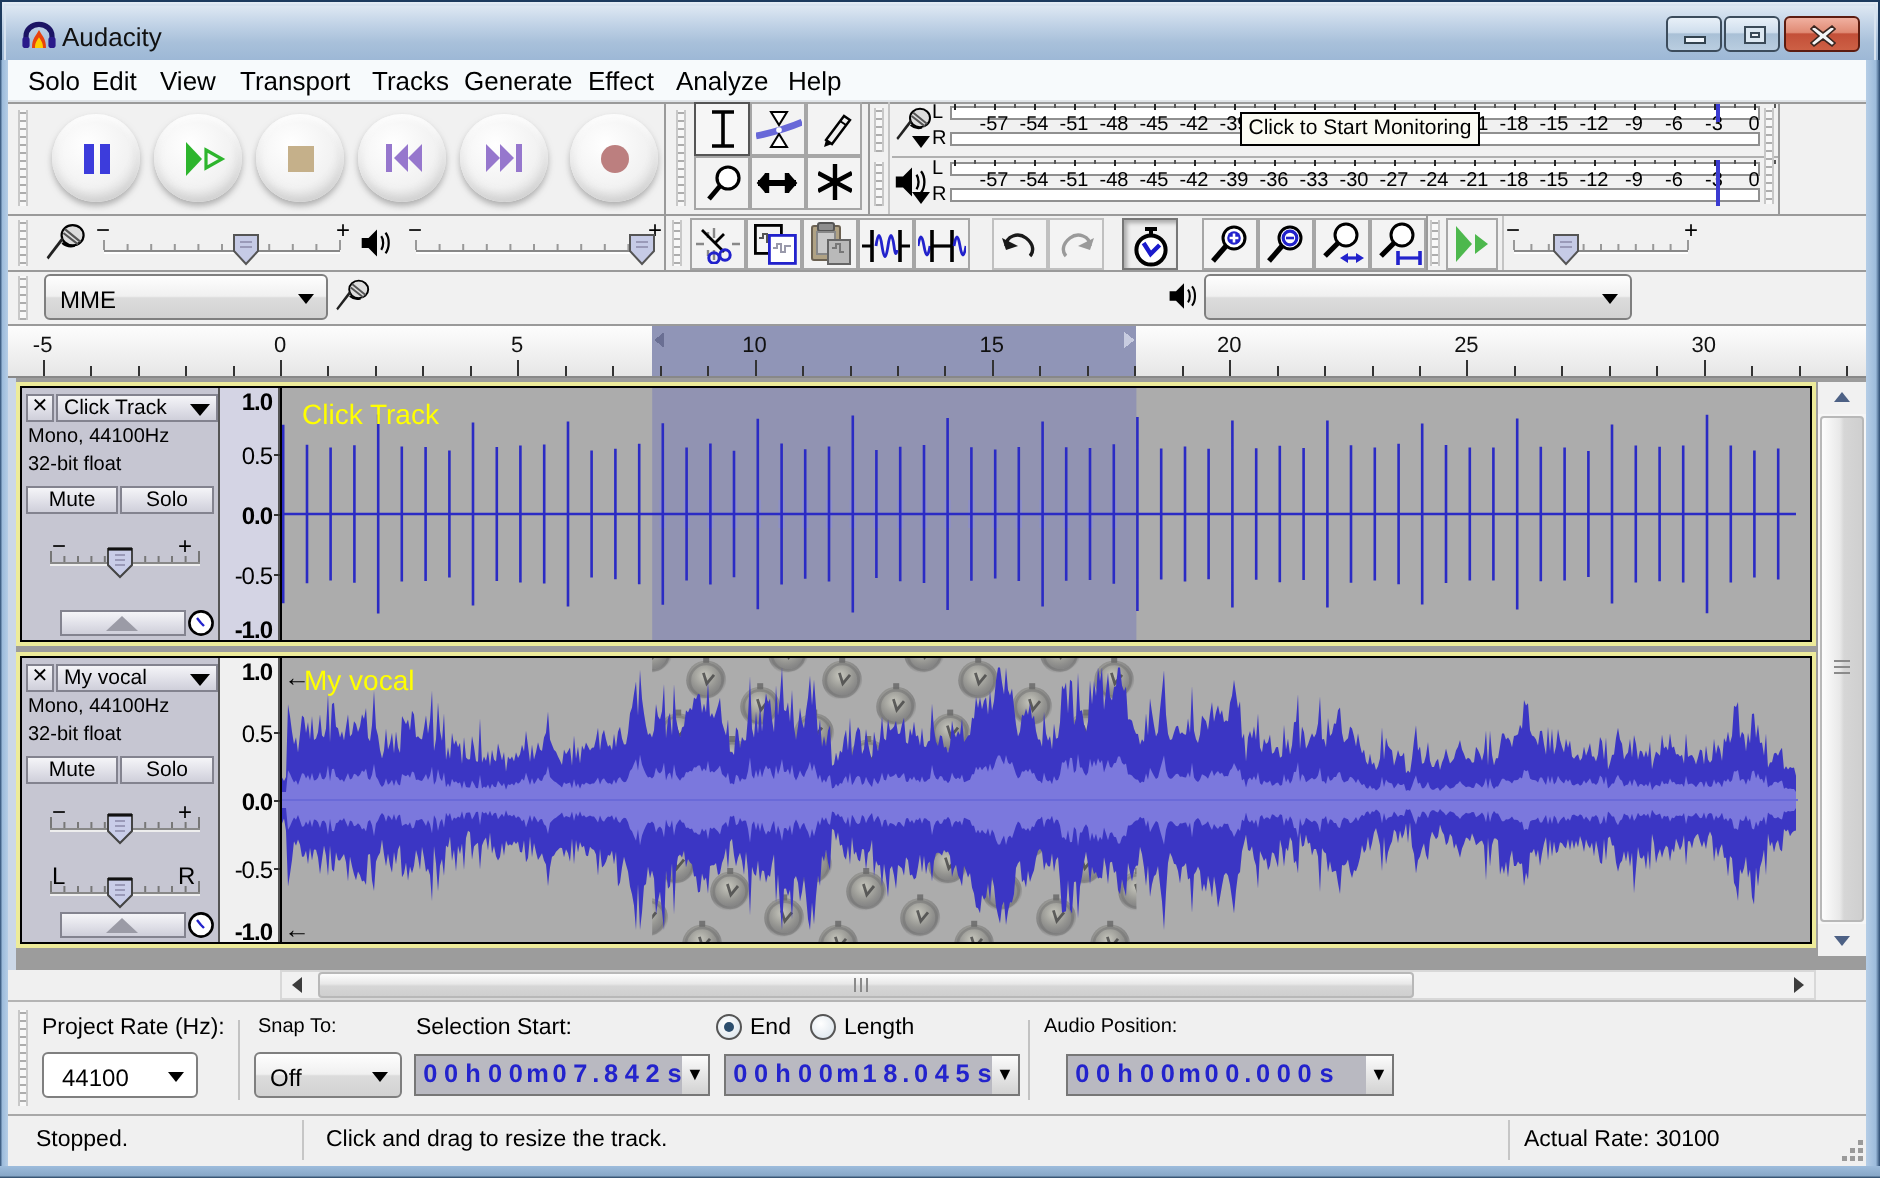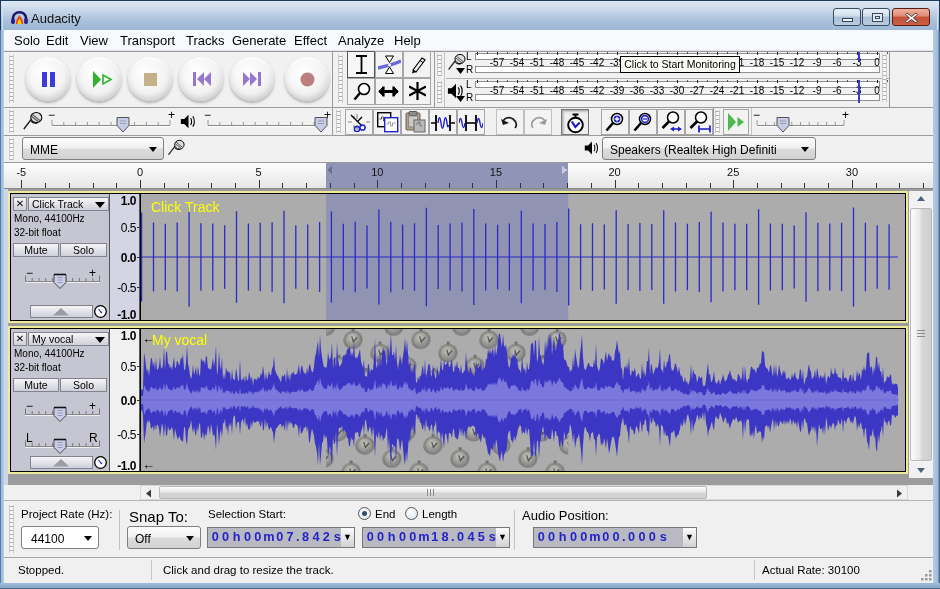--- a/index.html
+++ b/index.html
@@ -467,21 +467,20 @@
       <ellipse cx="13" cy="6" rx="5" ry="4.6" fill="#ddd" stroke="#000"></ellipse>
       <path d="M9.5 3.2 L16.6 9 M8.8 5 L15.5 10.2" stroke="#555" stroke-width="1"></path>
       <path d="M9 8 L2 17 L1.2 16 L8 7 Z" fill="#222"></path>
       <path d="M8.3 9.5 C10 11 12 11.4 14 10.8" fill="none" stroke="#000"></path>
     </svg>
 <svg class="abs" style="left:584px;top:140px" width="16" height="16" viewBox="0 0 20 20">
       <path d="M1 7 H5 L10 2 V18 L5 13 H1 Z" fill="#000"></path>
       <path d="M12.5 6 C14 8 14 12 12.5 14 M15 4 C17.5 7 17.5 13 15 16" fill="none" stroke="#000" stroke-width="1.3"></path>
     </svg>
 <div class="cb" style="left:602px;top:137px;width:214px">
-      <span class="t">Speakers (Realtek High Definiti</span>
       <span class="a"></span>
     </div>
 <style>
 .tf{top:527px;height:21px;border:1px solid #777;background:#b9b9c1;font-size:12.7px;font-weight:bold;color:#2323cc;white-space:nowrap;padding-left:2px}
 .tf .d{display:inline-block;width:10.4px;text-align:center;line-height:19px}
 .tf .u{display:inline-block;width:11.5px;text-align:center;line-height:19px;color:#2323cc}
 .tf .p{display:inline-block;width:5px;text-align:center;line-height:19px}
 .tf .dd{position:absolute;right:0;top:0;width:13px;height:19px;background:linear-gradient(#fbfbfb,#d2d2d2);font-size:9px;color:#000;text-align:center;line-height:18px;font-weight:normal}
 .pbtn{position:absolute;border:1px solid #83838f;background:linear-gradient(#f5f5f8,#e0e0e8 55%,#cfcfda);font-size:11px;text-align:center;color:#000}
 .ptxt{position:absolute;font-size:10px;color:#000;white-space:nowrap}
@@ -804,23 +803,23 @@
 <div class="abs" style="left:891px;top:486px;width:16px;height:13px;background:#f1f1f1"><svg width="16" height="13">
         <path d="M6 2.5 L11 6.5 L6 10.5 Z" fill="#3c3c3c"></path>
       </svg></div>
 <div class="abs" style="left:159px;top:486px;width:548px;height:13px;border:1px solid #b8b8b8;border-radius:2px;background:linear-gradient(#fdfdfd,#e8e8e8 45%,#d6d6d6 55%,#cfcfcf)"></div>
 <div class="abs" style="left:427px;top:489px;width:8px;height:7px;background:repeating-linear-gradient(90deg,#8a8a8a 0,#8a8a8a 1px,transparent 1px,transparent 3px)"></div>
 
 <div class="abs" style="left:4px;top:500px;width:929px;height:1px;background:#b4b4b4"></div>
 <div class="abs" style="left:4px;top:501px;width:929px;height:56px;background:#f0f0f0"></div>
 <div class="grip" style="left:9px;top:505px;height:48px"></div>
 <div class="abs" style="left:21px;top:508px;font-size:11.5px">Project Rate (Hz):</div>
-<div class="abs" style="left:129px;top:508px;font-size:15px">Snap To:</div>
+<div class="abs" style="left:129px;top:508px;font-size:10px">Snap To:</div>
 <div class="abs" style="left:208px;top:508px;font-size:11.5px">Selection Start:</div>
-<div class="abs" style="left:522px;top:508px;font-size:13px">Audio Position:</div>
+<div class="abs" style="left:522px;top:508px;font-size:10px">Audio Position:</div>
 <div class="abs" style="left:358px;top:507px;width:13px;height:13px;border-radius:50%;border:1px solid #555;background:radial-gradient(circle at 40% 35%,#fff,#d8e2ea)"></div>
 <div class="abs" style="left:362px;top:511px;width:5px;height:5px;border-radius:50%;background:#2c4e6e"></div>
 <div class="abs" style="left:375px;top:508px;font-size:11.5px">End</div>
 <div class="abs" style="left:405px;top:507px;width:13px;height:13px;border-radius:50%;border:1px solid #555;background:radial-gradient(circle at 40% 35%,#fff,#d8e2ea)"></div>
 <div class="abs" style="left:422px;top:508px;font-size:11.5px">Length</div>
 <div class="cb" style="left:21px;top:526px;width:78px;background:#fff">
       <span class="t" style="left:9px">44100</span>
       <span class="a"></span>
     </div>
 <div class="abs" style="left:119px;top:510px;width:1px;height:40px;background:#c2c2c2"></div>

